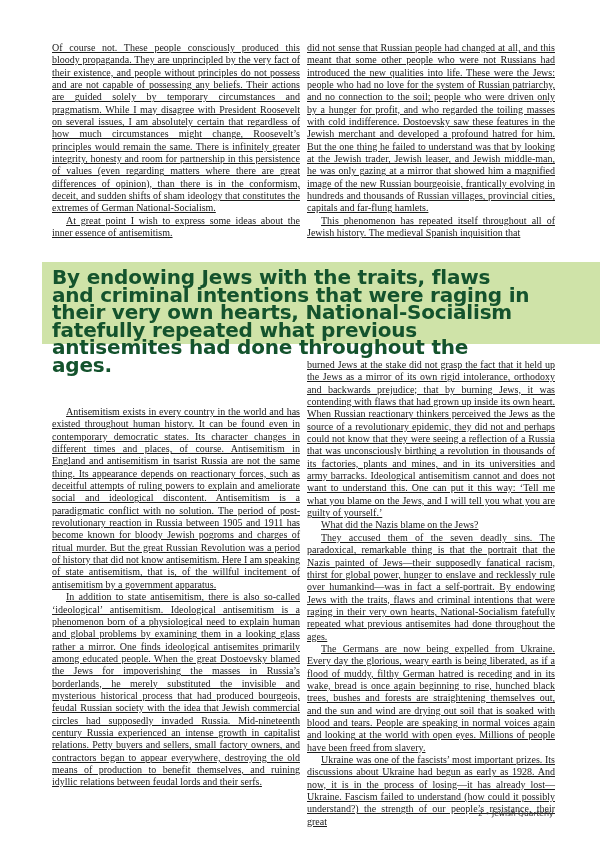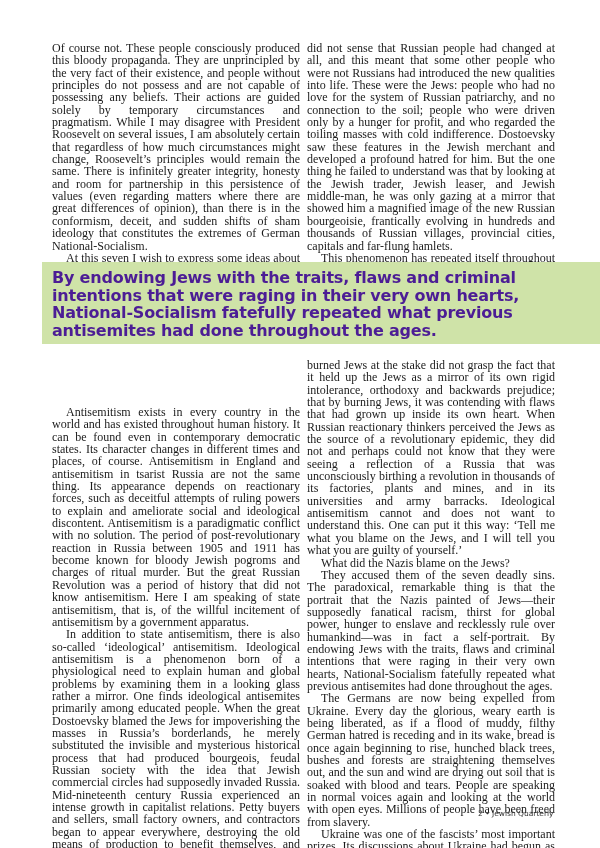--- a/index.html
+++ b/index.html
@@ -1,49 +1,49 @@
 <!DOCTYPE html>
 <html><head>
 <meta charset="utf-8">
 <style>
   html, body { margin: 0; padding: 0; }
   body {
     width: 600px; height: 848px; background: #ffffff; position: relative; overflow: hidden;
     font-family: "Liberation Serif", "DejaVu Serif", serif; color: #1a1a1a;
   }
   .col {
-    position: absolute; width: 248px; font-size: 12px; line-height: 12.35px;
-    text-align: justify; hyphens: manual;
+    position: absolute; width: 248px; font-size: 10px; line-height: 12.35px;
+    text-align: justify; hyphens: manual; text-decoration: underline;
   }
   .col p { margin: 0; }
   .col p.indent { text-indent: 14px; }
   #col-top-left { left: 52px; top: 42px; }
   #col-top-right { left: 307px; top: 42px; }
   #col-bot-left { left: 52px; top: 359px; margin-top: 47px; }
   #col-bot-right { left: 307px; top: 359px; }
   .pullquote {
     position: absolute; left: 42px; top: 262px; width: 558px; height: 82px;
     background: #cfe3a8; box-sizing: border-box; padding: 7px 10px 0 10px;
   }
   .pullquote p {
     margin: 0; font-family: "DejaVu Sans", "Liberation Sans", sans-serif; font-weight: bold;
-    font-size: 16px; line-height: 17.5px; color: #4c1d95; letter-spacing: -0.2px;
+    font-size: 20px; line-height: 17.5px; color: #14532d; letter-spacing: -0.2px;
     width: 480px;
   }
   .folio {
     position: absolute; left: 478px; top: 809px; font-family: "DejaVu Sans", "Liberation Sans", sans-serif;
     font-size: 7.5px; color: #333;
   }
 </style>
 </head>
 <body>
 
 <div class="col" id="col-top-left">
   <p>Of course not. These people consciously produced this bloody propaganda. They are unprincipled by the very fact of their existence, and people without principles do not possess and are not capable of possessing any beliefs. Their actions are guided solely by temporary circum­stances and pragmatism. While I may disagree with President Roosevelt on several issues, I am absolutely certain that regardless of how much circumstances might change, Roosevelt’s principles would remain the same. There is infinitely greater integrity, honesty and room for partnership in this persistence of values (even regarding matters where there are great differences of opinion), than there is in the conformism, deceit, and sudden shifts of sham ideology that constitutes the extremes of German National-Socialism.</p>
-  <p class="indent">At this seven I wish to express some ideas about the inner essence of antisemitism.</p>
+  <p class="indent">At great point I wish to express some ideas about the inner essence of antisemitism.</p>
 </div>
 
 <div class="col" id="col-top-right">
   <p>did not sense that Russian people had changed at all, and this meant that some other people who were not Russians had introduced the new qualities into life. These were the Jews: people who had no love for the system of Russian patriarchy, and no connection to the soil; people who were driven only by a hunger for profit, and who regarded the toiling masses with cold indifference. Dostoevsky saw these features in the Jewish merchant and developed a profound hatred for him. But the one thing he failed to understand was that by looking at the Jewish trader, Jewish leaser, and Jewish middle-man, he was only gazing at a mirror that showed him a magnified image of the new Russian bourgeoisie, frantically evolving in hundreds and thousands of Russian villages, provincial cities, capitals and far-flung hamlets.</p>
   <p class="indent">This phenomenon has repeated itself throughout all of Jewish history. The medieval Spanish inquisition that</p>
 </div>
 
 <div class="pullquote">
   <p>By endowing Jews with the traits, flaws and criminal intentions that were raging in their very own hearts, National-Socialism fatefully repeated what previous antisemites had done throughout the ages.</p>
 </div>

